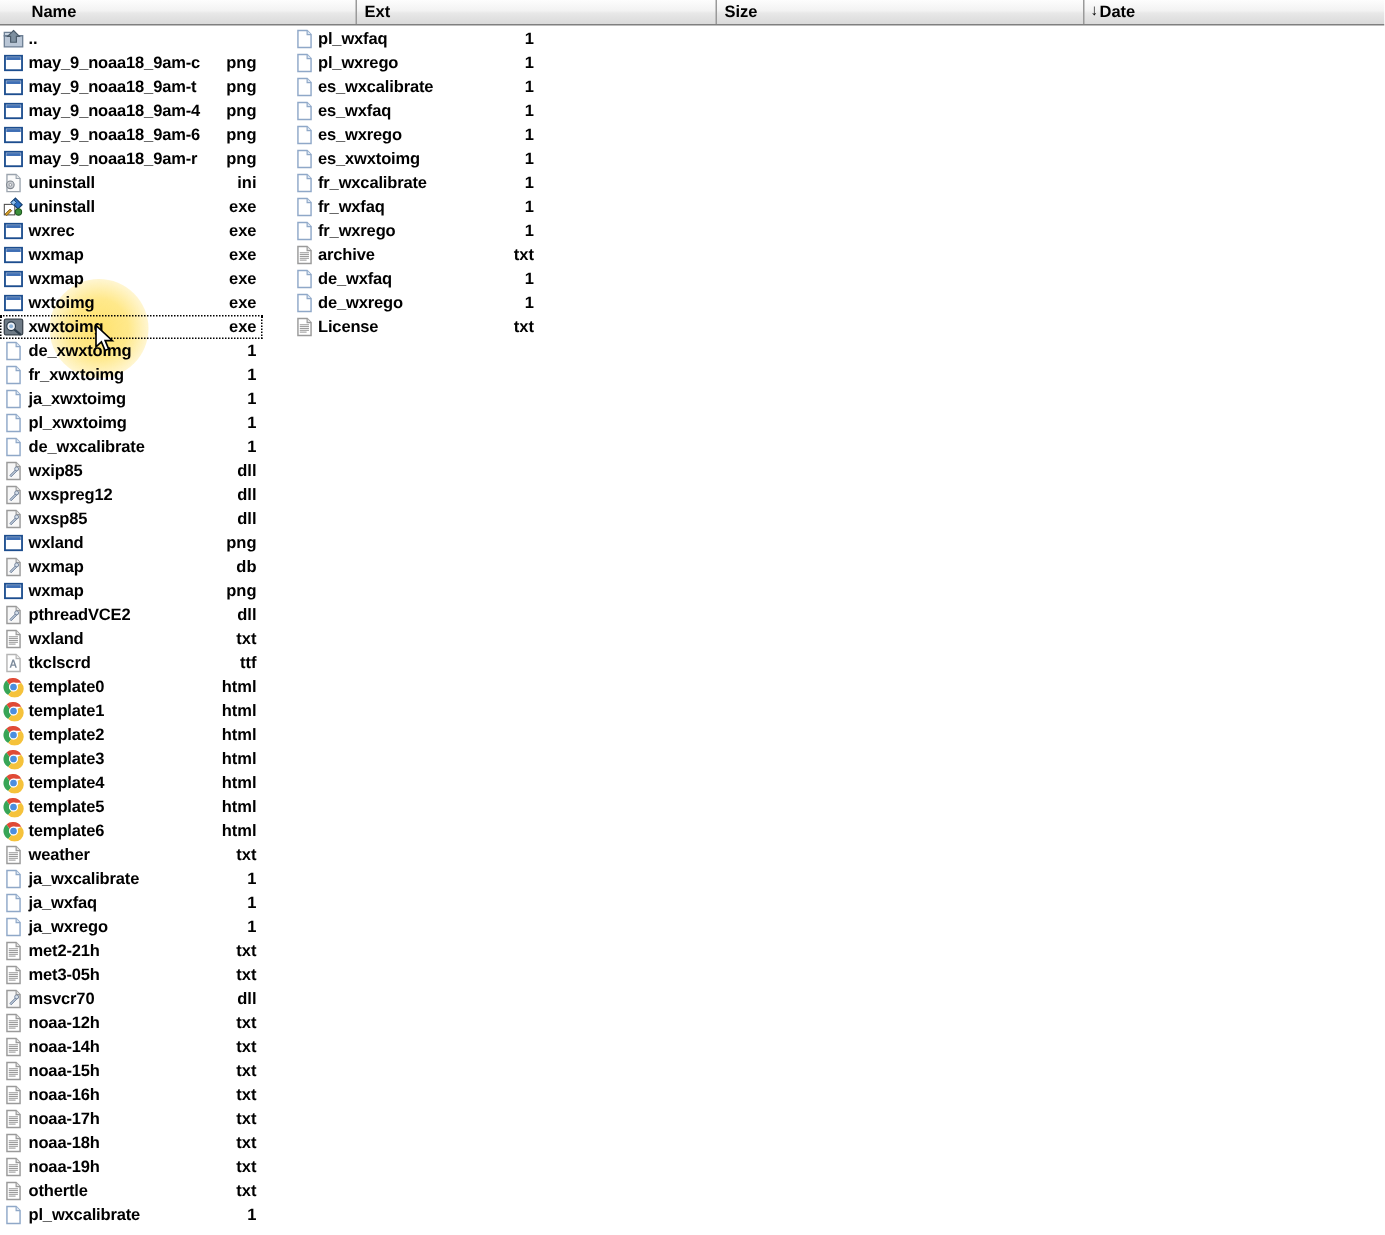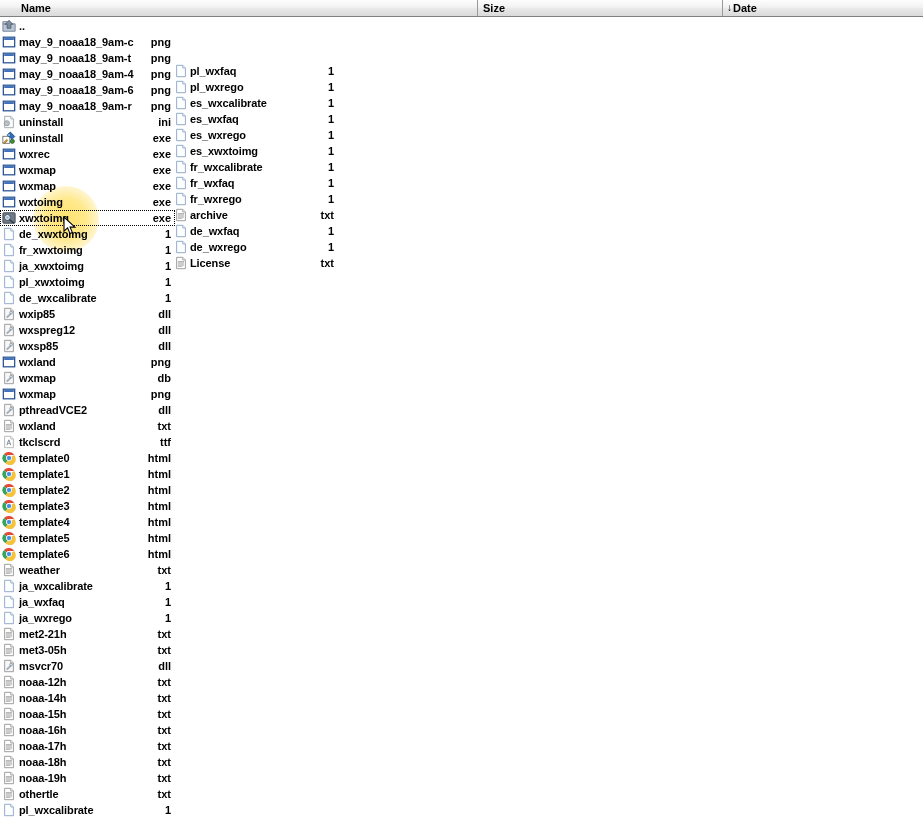--- a/index.html
+++ b/index.html
@@ -82,21 +82,21 @@
     text-align: right;
     font-weight: bold;
     font-size: 11px;
   }
 
   
   #pane-left { left: 0; width: 175px; }
   #pane-left .fext { right: 4px; width: 60px; }
 
   
-  #pane-right { left: 172px; width: 165px; margin-top: 45px; }
+  #pane-right { left: 194px; width: 165px; }
   #pane-right .fname { left: 18px; }
   #pane-right .fext { right: 3px; width: 50px; }
 
   
   .row.selected {
     outline: 1px dotted #000;
     outline-offset: -1px;
   }
 
   
@@ -122,20 +122,23 @@
     pointer-events: none;
   }
 </style>
 </head>
 <body>
 
 <div class="header-bar">
   <div class="hdr-cell" id="hdr-name" style="left:0px;width:237px;padding-left:20px;">
     <span class="hdr-sort-arrow"></span><span>Name</span>
   </div>
+  <div class="hdr-cell" id="hdr-ext" style="left:237px;width:240px;">
+    <span class="hdr-sort-arrow"></span><span>Ext</span>
+  </div>
   <div class="hdr-cell" id="hdr-date" style="left:722px;width:201px;">
     <span class="hdr-sort-arrow">↓</span><span>Date</span>
   </div>
   <div class="hdr-cell" id="hdr-size" style="left:477px;width:245px;">
     <span class="hdr-sort-arrow"></span><span>Size</span>
   </div>
 </div>
 
 <div class="pane" id="pane-left">
     <div class="row">

